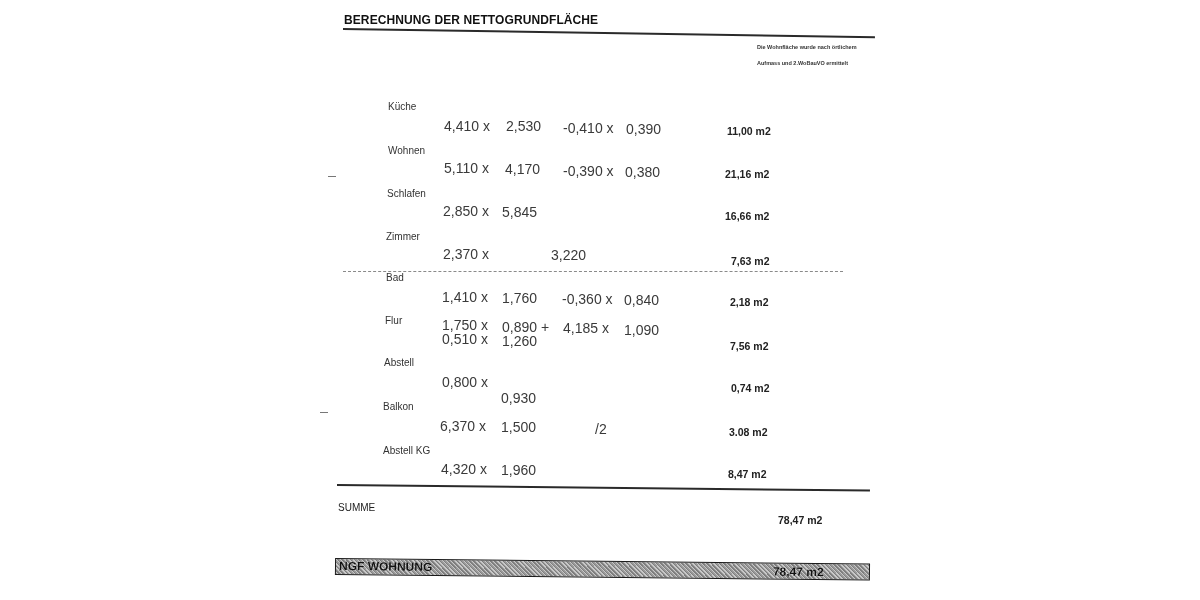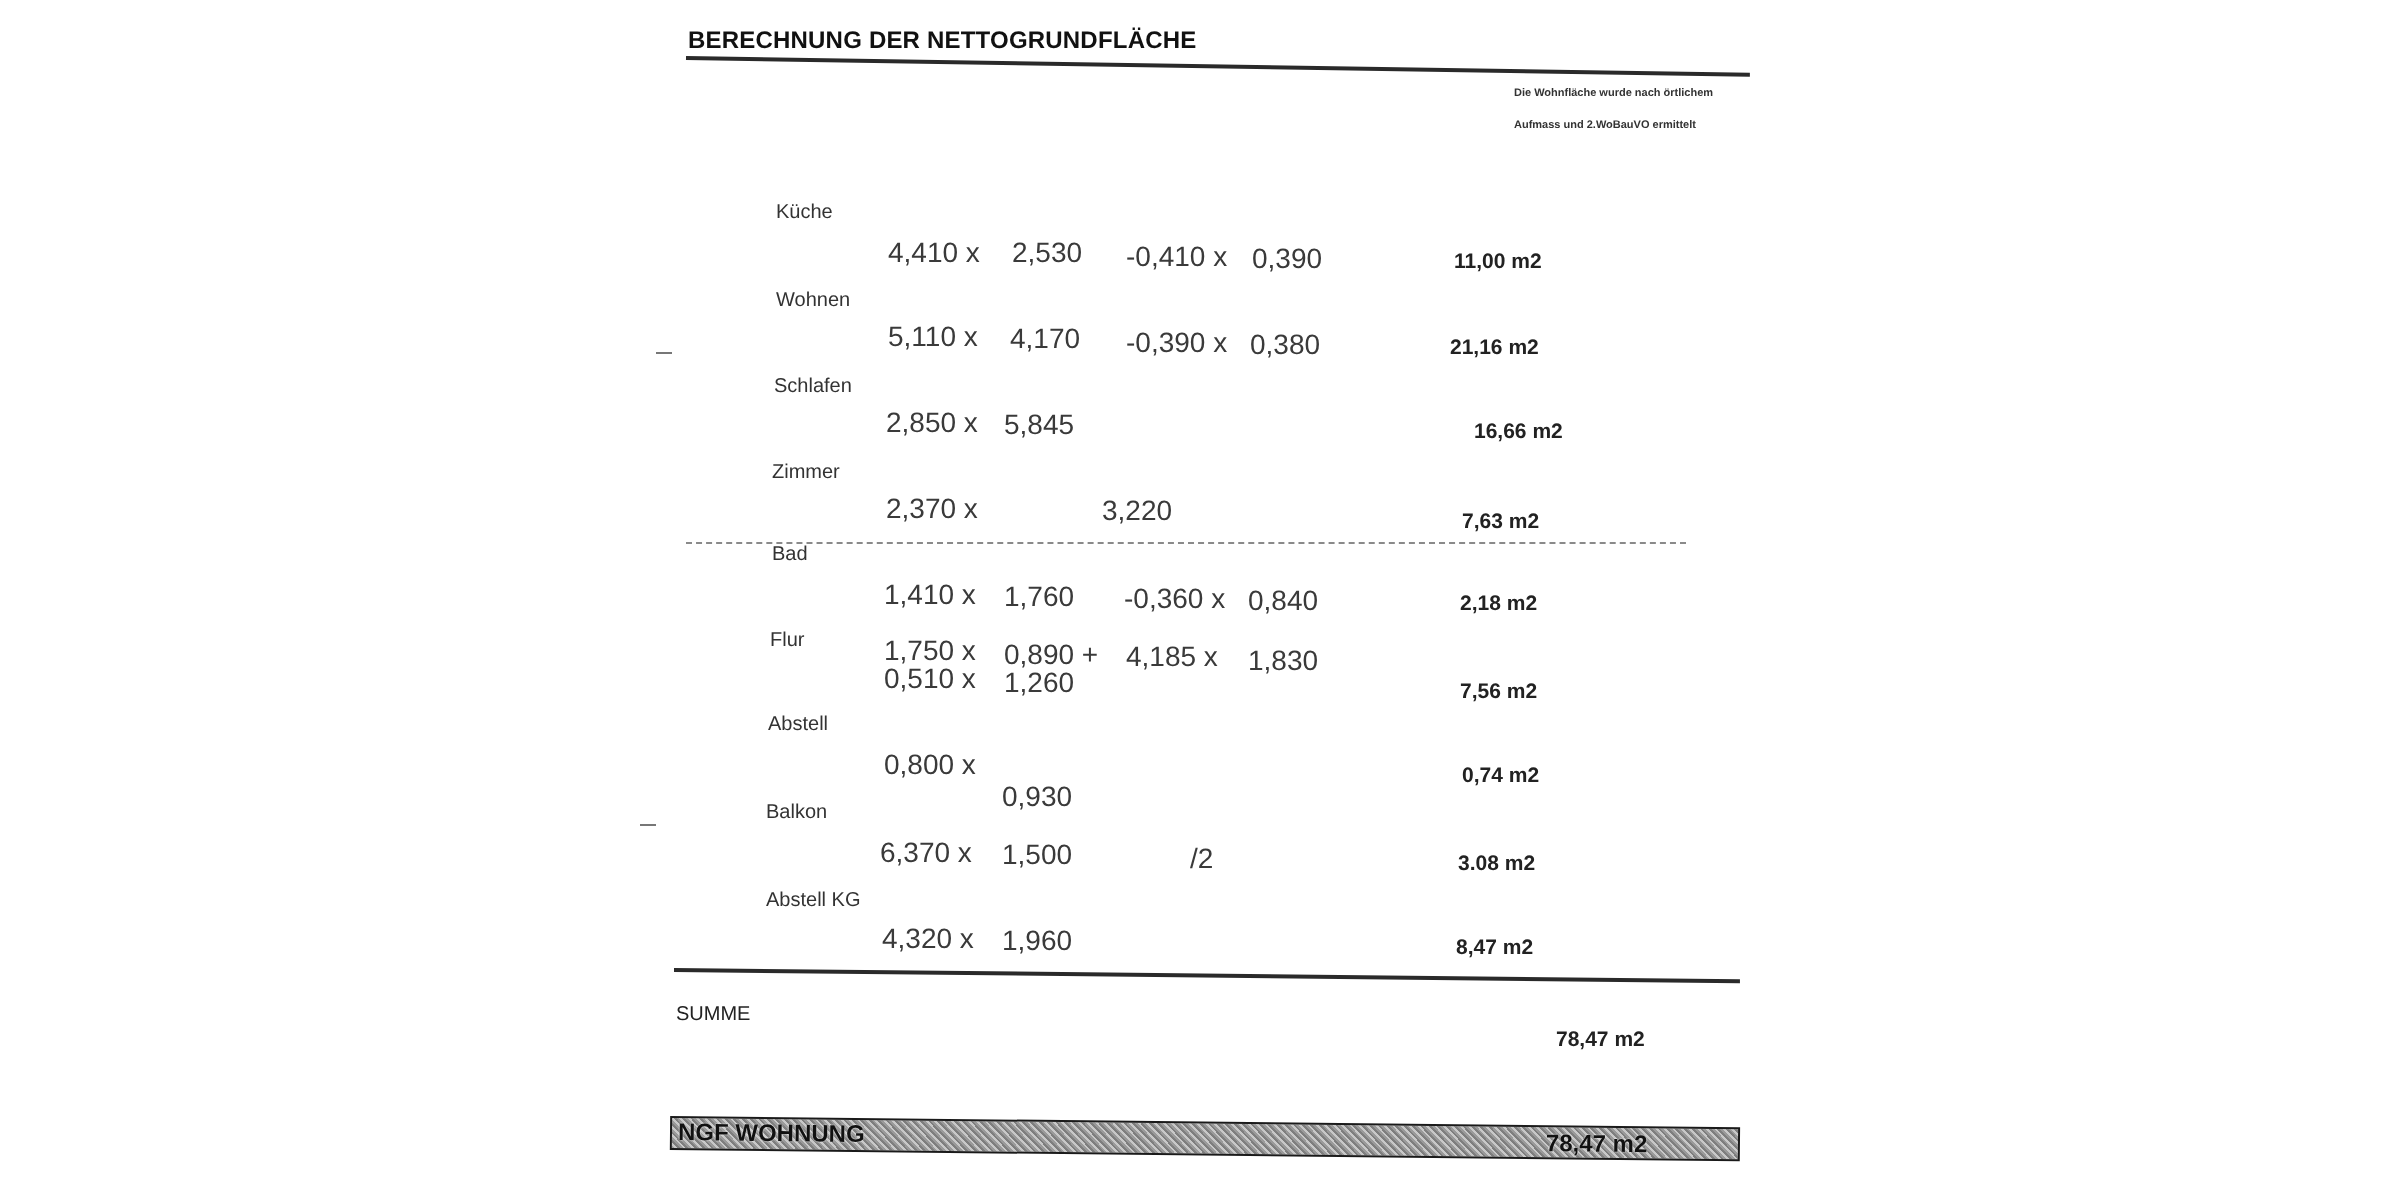--- a/index.html
+++ b/index.html
@@ -79,21 +79,21 @@
     <div class="cell" style="left:505px;top:161px;">4,170</div>
     <div class="cell" style="left:563px;top:163px;">-0,390 x</div>
     <div class="cell" style="left:625px;top:164px;">0,380</div>
     <div class="area" style="left:725px;top:168px;">21,16 m2</div>
   </div>
 
   <div>
     <div class="room-label" style="left:387px;top:188px;">Schlafen</div>
     <div class="cell" style="left:443px;top:203px;">2,850 x</div>
     <div class="cell" style="left:502px;top:204px;">5,845</div>
-    <div class="area" style="left:725px;top:210px;margin-left:12px;">16,66 m2</div>
+    <div class="area" style="left:725px;top:210px;">16,66 m2</div>
   </div>
 
   <div>
     <div class="room-label" style="left:386px;top:231px;">Zimmer</div>
     <div class="cell" style="left:443px;top:246px;">2,370 x</div>
     <div class="cell" style="left:503px;top:247px;margin-left:48px;">3,220</div>
     <div class="area" style="left:731px;top:255px;">7,63 m2</div>
   </div>
 
   <div class="dashed-rule"></div>
@@ -105,21 +105,21 @@
     <div class="cell" style="left:562px;top:291px;text-align:right;">-0,360 x</div>
     <div class="cell" style="left:624px;top:292px;">0,840</div>
     <div class="area" style="left:730px;top:296px;">2,18 m2</div>
   </div>
 
   <div>
     <div class="room-label" style="left:385px;top:315px;">Flur</div>
     <div class="cell" style="left:442px;top:317px;">1,750 x</div>
     <div class="cell" style="left:502px;top:319px;">0,890 +</div>
     <div class="cell" style="left:563px;top:320px;">4,185 x</div>
-    <div class="cell" style="left:624px;top:322px;">1,830</div>
+    <div class="cell" style="left:624px;top:322px;">1,090</div>
     <div class="cell" style="left:442px;top:331px;">0,510 x</div>
     <div class="cell" style="left:502px;top:333px;">1,260</div>
     <div class="area" style="left:730px;top:340px;">7,56 m2</div>
   </div>
 
   <div>
     <div class="room-label" style="left:384px;top:357px;">Abstell</div>
     <div class="cell" style="left:442px;top:374px;">0,800 x</div>
     <div class="cell" style="left:501px;top:375px;margin-top:15px;">0,930</div>
     <div class="area" style="left:731px;top:382px;">0,74 m2</div>

